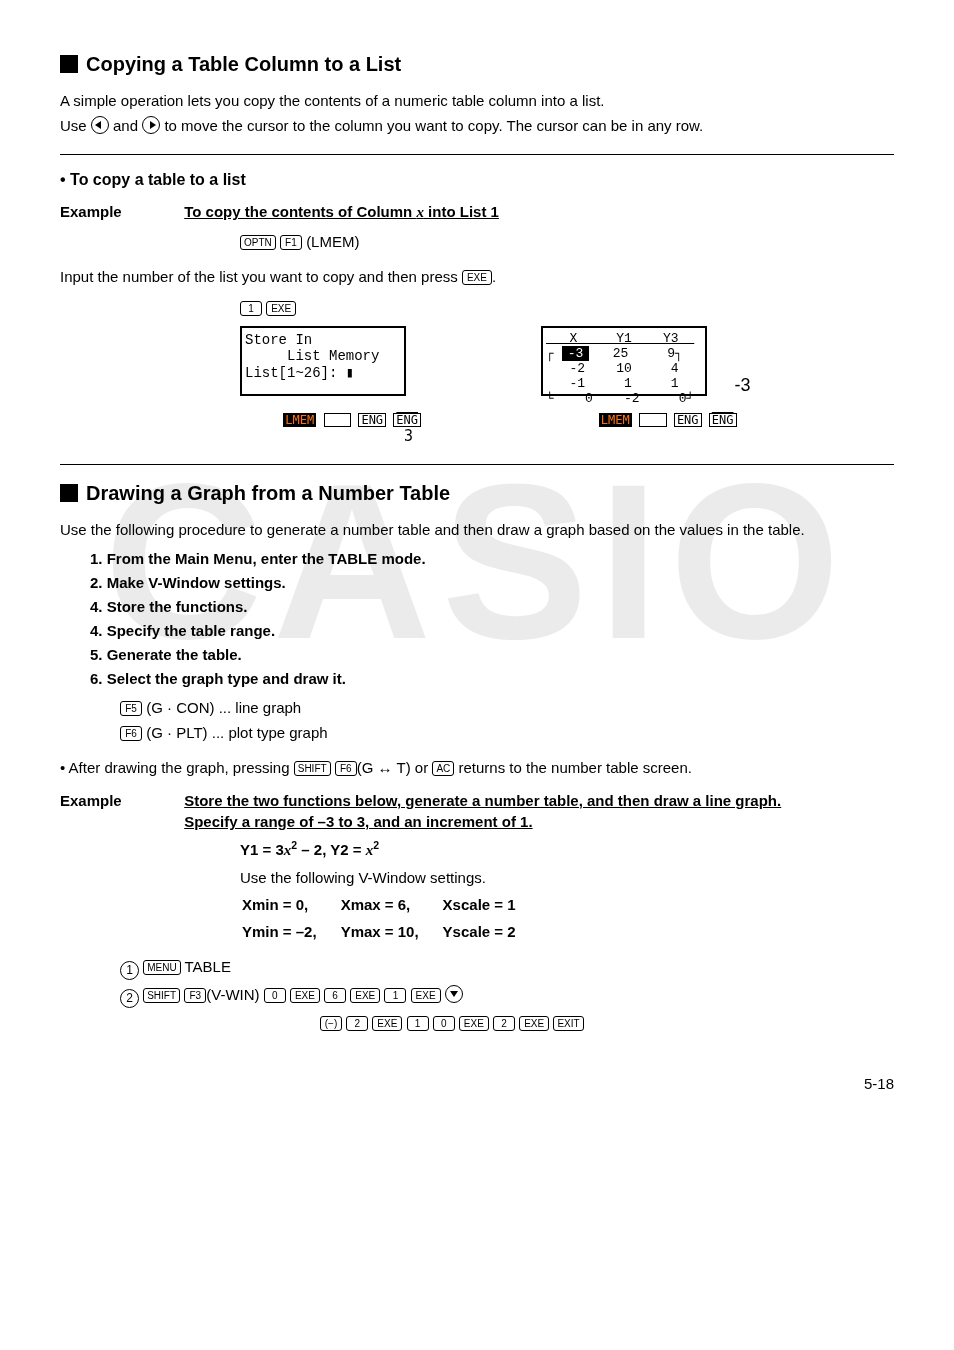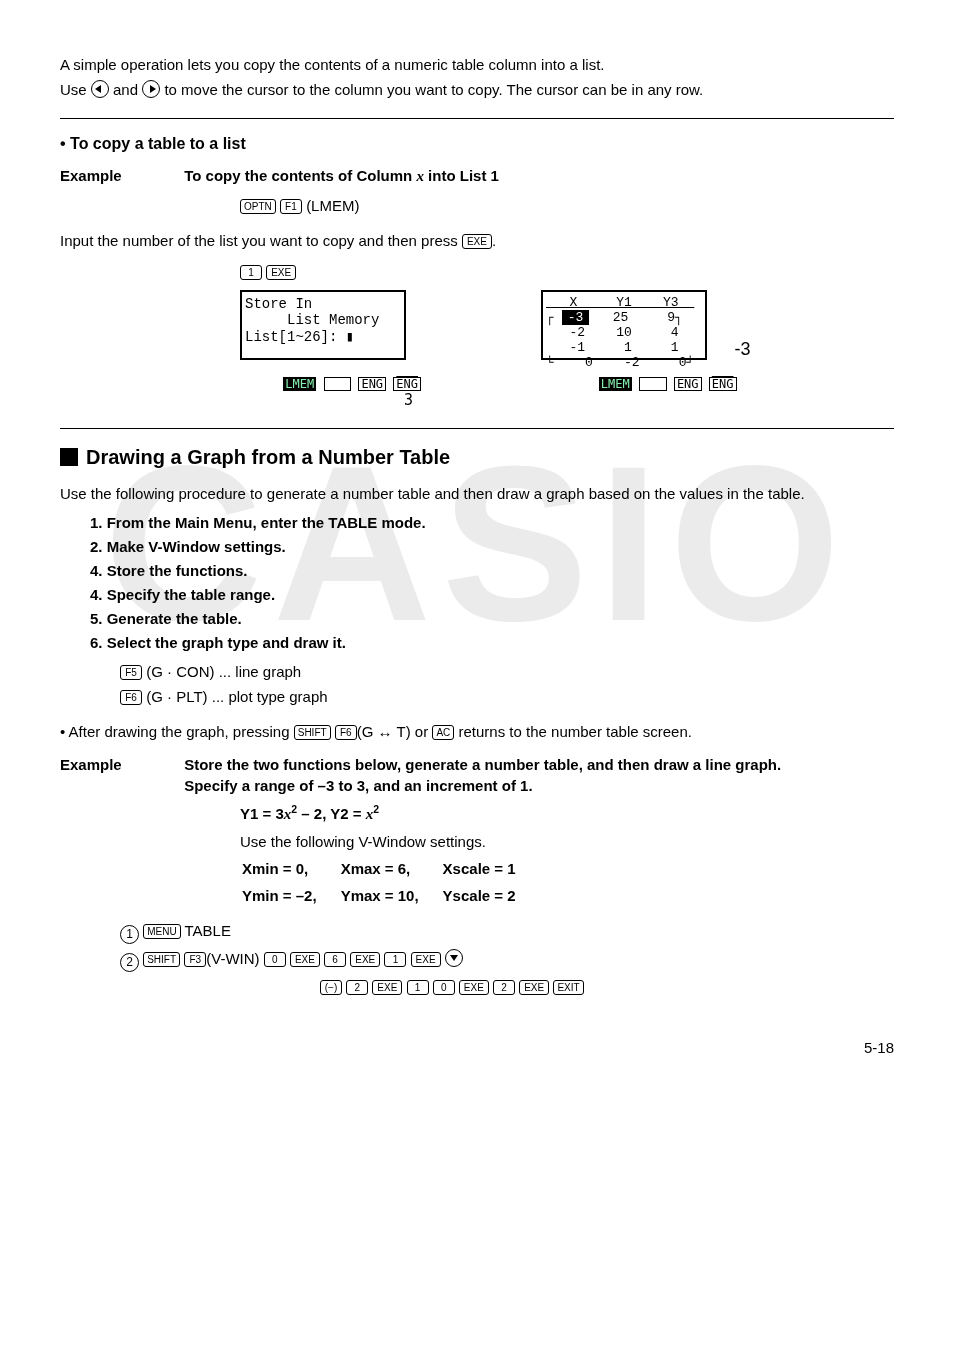--- a/index.html
+++ b/index.html
@@ -59,20 +59,21 @@
     display: inline-block;
     font-weight: bold;
     width: 120px;
     vertical-align: top;
   }
   .ex-body {
     display: inline-block;
     width: 620px;
     vertical-align: top;
     font-weight: bold;
+    text-decoration: underline;
   }
   .ex-body-plain { font-weight: normal; }
   .key {
     display: inline-block;
     border: 1px solid #000;
     border-radius: 3px;
     font-size: 10px;
     font-family: Arial, sans-serif;
     padding: 1px 3px;
     min-width: 14px;
@@ -133,21 +134,21 @@
   .lcd-neg { margin-left: -20px; font-size:18px; align-self:center; }
   .lcd-wrap { position:relative; display:inline-block;}
   .lcd-r { position:absolute; right:8px; bottom:-1px; font-family:"Lucida Console",monospace; font-size:15px;}
   .lcd-tabs {
     font-family: "Lucida Console", monospace;
     font-size: 12px;
     letter-spacing: 0;
     white-space: pre;
     margin-top:-1px;
   }
-  .lcd-tabs .inv { background:#000; color:#86efac; padding:0 2px;margin-top:37px; }
+  .lcd-tabs .inv { background:#000; color:#f97316; padding:0 2px;margin-top:37px; }
   .lcd-tabs .box { border:1px solid #000; padding:0 2px; display:inline-block; line-height:1; }
   .lcd2-inner { white-space:pre; font-size:13px; }
   .lcd2-cell-inv { background:#000; color:#fff; padding:0 6px;}
   ol.proc {
     margin: 8px 0 8px 30px;
     padding: 0;
     list-style: none;
   }
   ol.proc li { margin: 3px 0; font-weight: bold; }
   .math { font-family: "Times New Roman", serif; font-style: italic; }
@@ -170,20 +171,21 @@
   .dot-lead::before { content:"• "; font-size:16px;}
   sup{font-size:0.7em;}
 </style>
 </head>
 <body>
 
 <div class="watermark">CASIO</div>
 
 <div class="content">
 
+<h2><span class="blk"></span><span>Copying a Table Column to a List</span></h2>
 
 <div class="indent1 para">A simple operation lets you copy the contents of a numeric table column into a list.</div>
 
 <div class="indent1 para">
   <span>Use </span><span class="arrow-icon left"></span><span> and </span><span class="arrow-icon right"></span><span> to move the cursor to the column you want to copy. The cursor can be in any row.</span>
 </div>
 
 <hr class="sep">
 
 <div class="indent1 subhead dot-lead"><span>To copy a table to a list</span></div>

